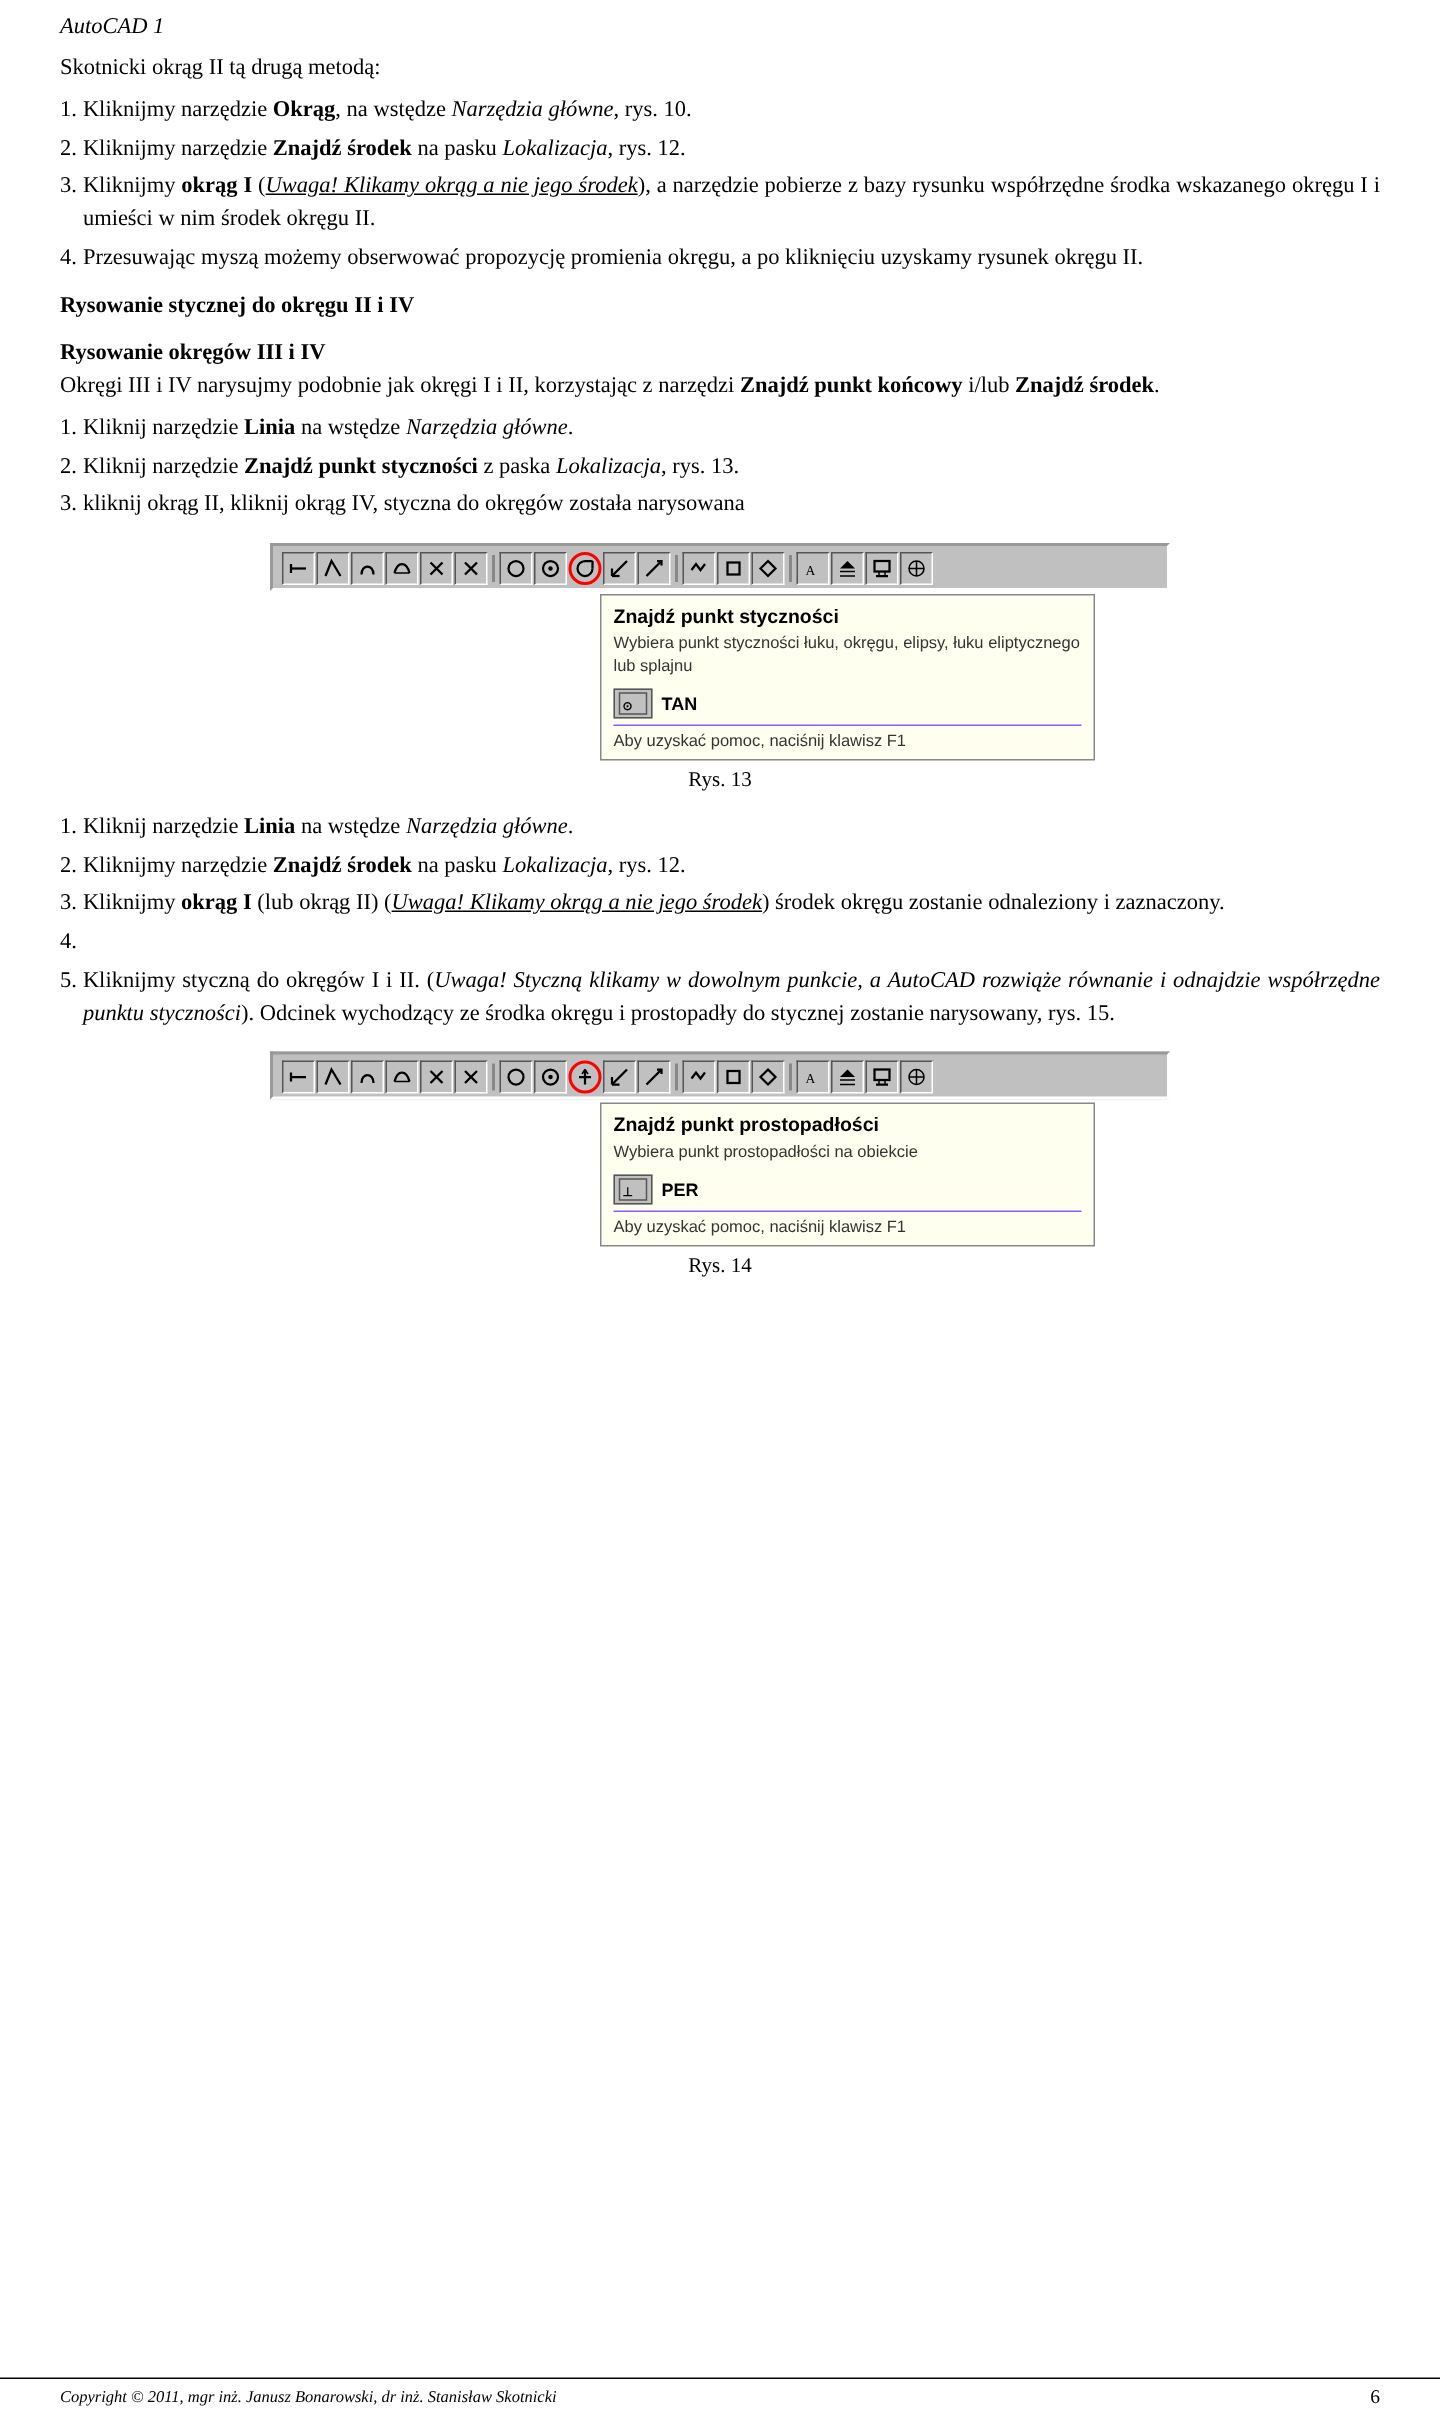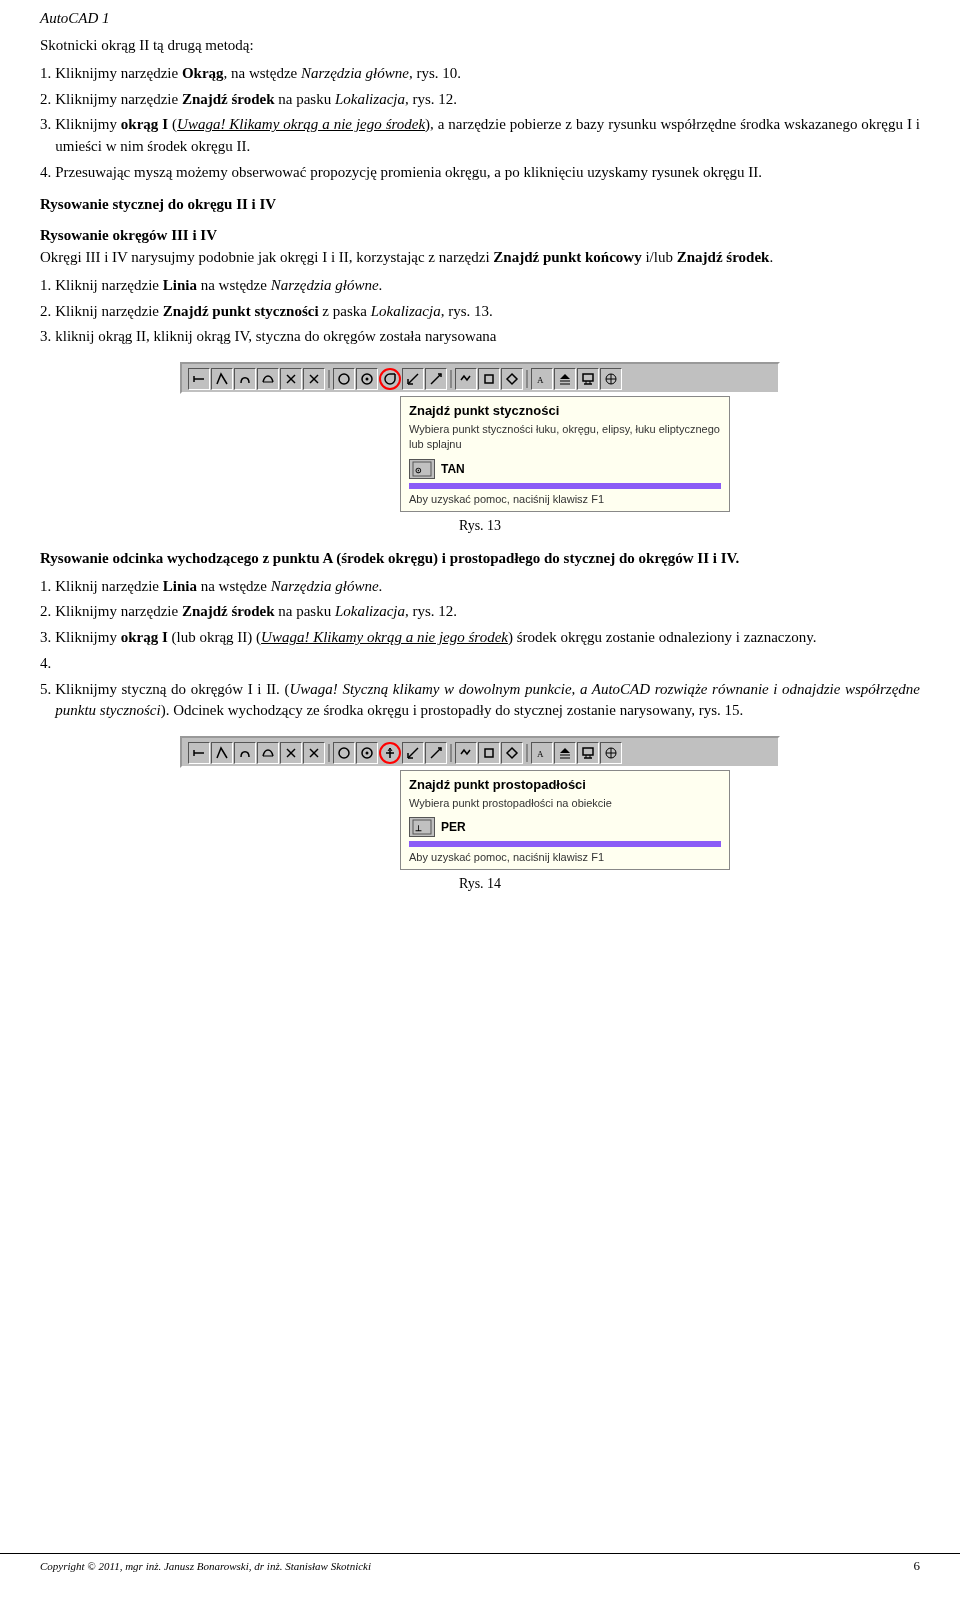--- a/index.html
+++ b/index.html
@@ -109,30 +109,30 @@
       display: flex;
       align-items: center;
       justify-content: center;
       font-size: 9px;
       font-weight: bold;
     }
 
     .tooltip-help {
       font-size: 11px;
       color: #333;
-      border-top: 6px solid #8b5cf6;
+      border-top: 1px solid #8b5cf6;
       padding-top: 4px;
     }
 
     .page-footer {
       position: absolute;
-      bottom: 26px;
+      bottom: 10px;
       left: 0;
       right: 0;
-      padding: 16px 40px;
+      padding: 0 40px;
       display: flex;
       justify-content: space-between;
       align-items: center;
       border-top: 1px solid #000;
       padding-top: 4px;
     }
 
     .footer-text {
       font-size: 11px;
       font-style: italic;
@@ -333,23 +333,20 @@
             <span style="font-weight:bold; font-size:12px; font-family:Arial;">TAN</span>
           </div>
           <div class="tooltip-help">Aby uzyskać pomoc, naciśnij klawisz F1</div>
         </div>
       </div>
     </div>
 
     <div class="figure-caption">Rys. 13</div>
   </div>
 
-  <p style="margin-top:8px; margin-bottom:6px;">
-    <strong>Rysowanie odcinka wychodzącego z punktu A (środek okręgu) i prostopadłego do stycznej do okręgów II i IV.</strong>
-  </p>
 
   <ol style="list-style:none; margin-left:0; padding-left:0;">
     <li style="display:flex; gap:4px; margin-bottom:4px;">
       <span>1.</span>
       <span>Kliknij narzędzie <strong>Linia</strong> na wstędze <em>Narzędzia główne</em>.</span>
     </li>
     <li style="display:flex; gap:4px; margin-bottom:4px;">
       <span>2.</span>
       <span>Kliknijmy narzędzie <strong>Znajdź środek</strong> na pasku <em>Lokalizacja</em>, rys. 12.</span>
     </li>

